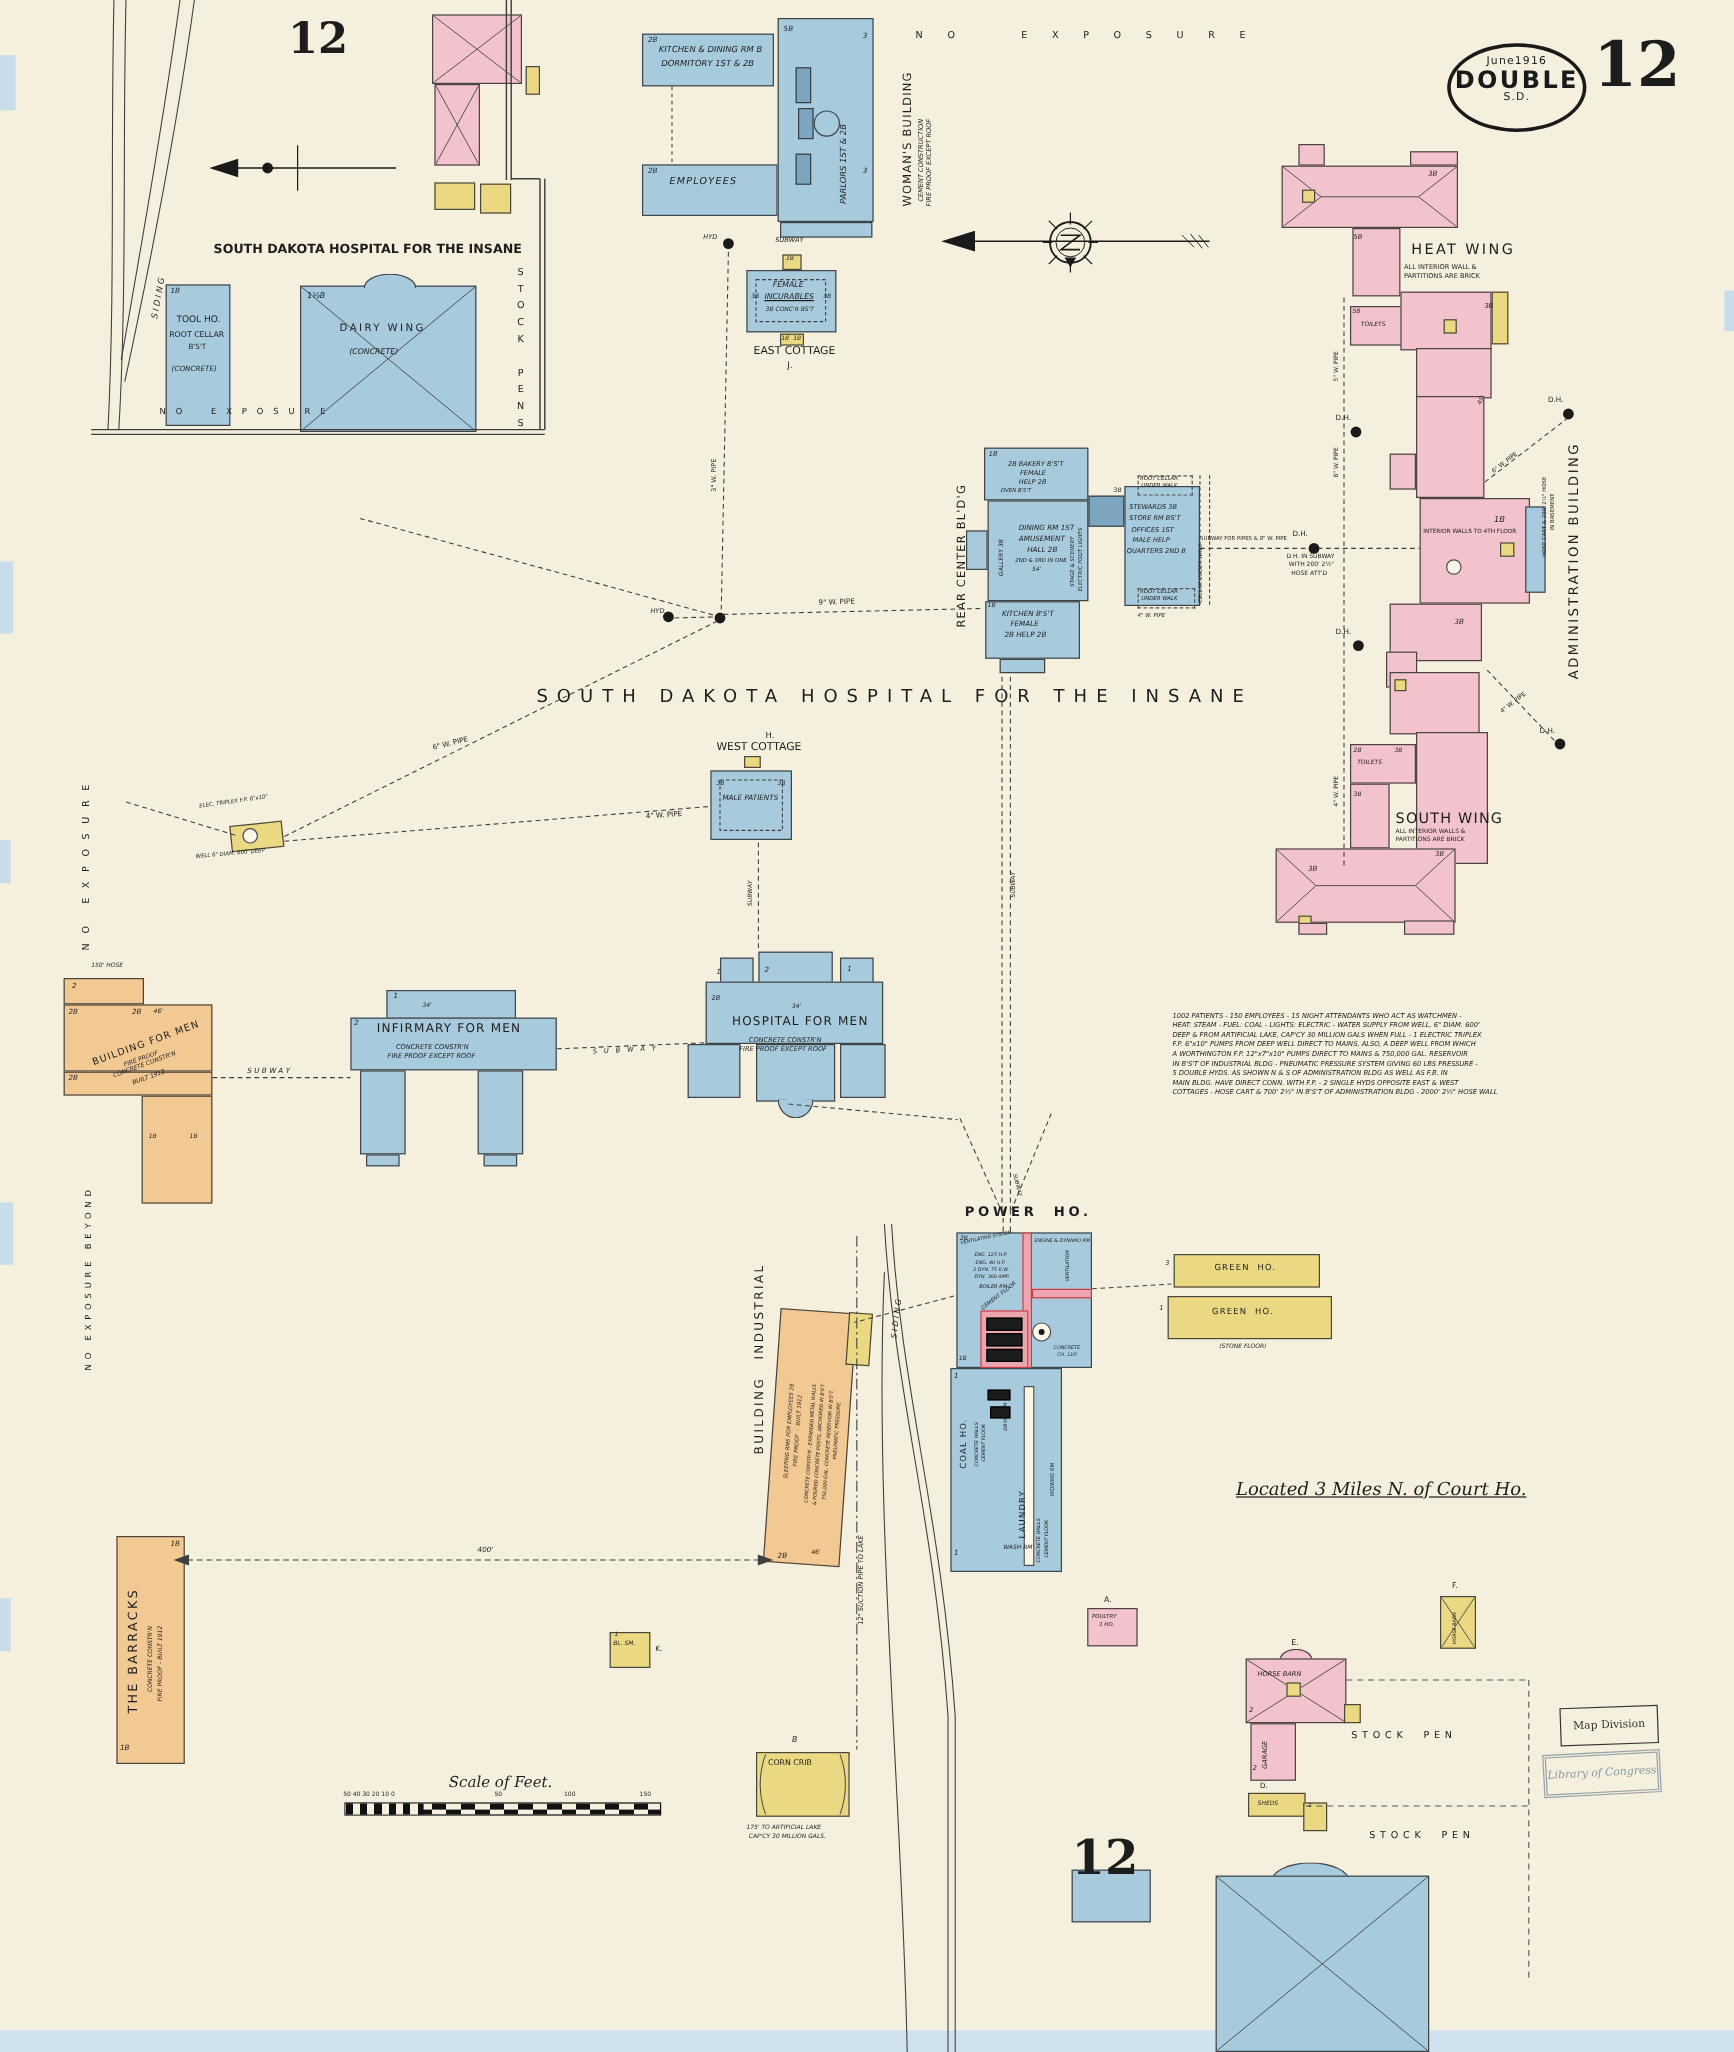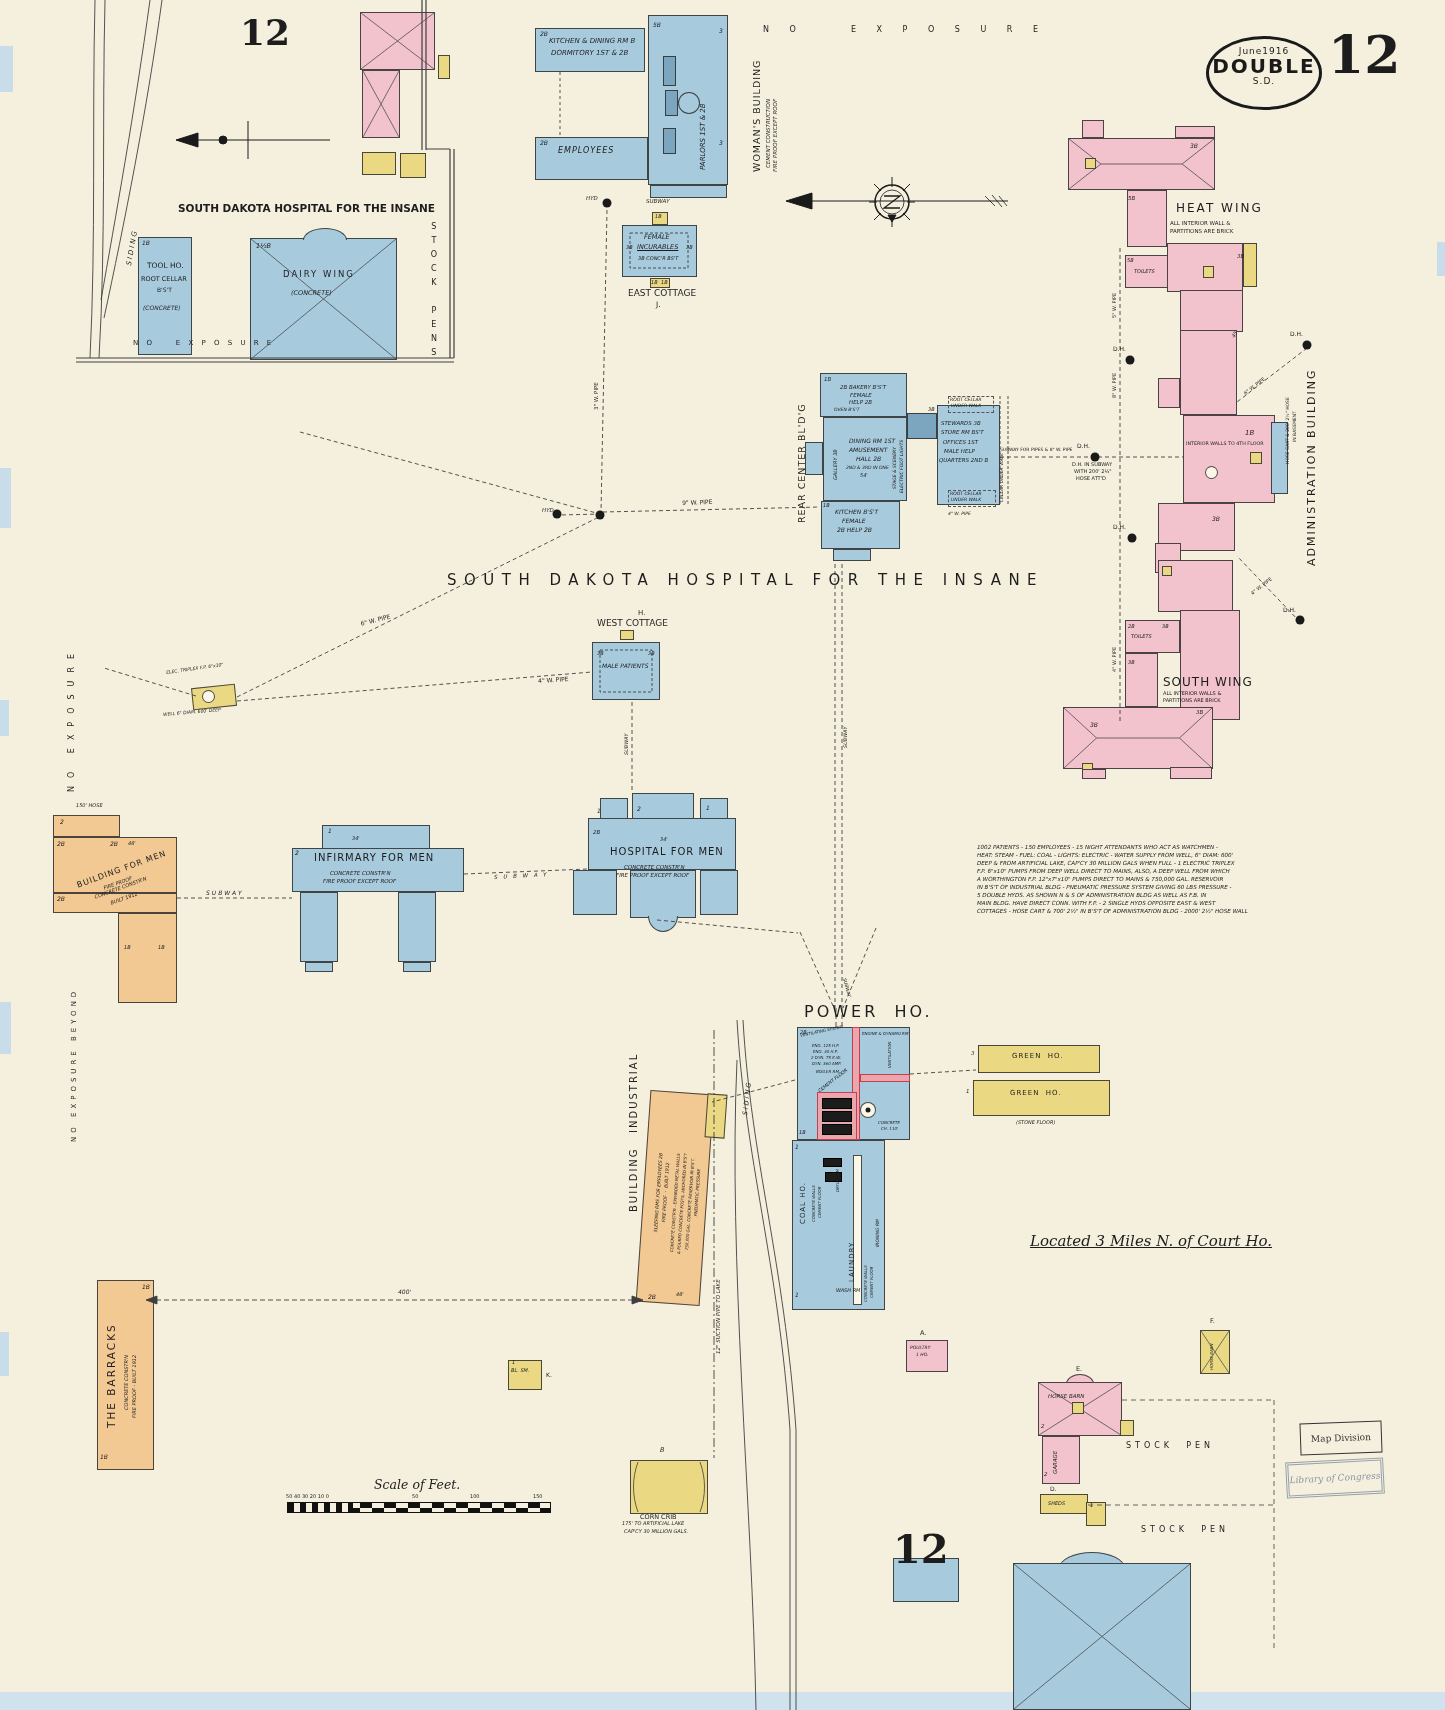--- a/index.html
+++ b/index.html
@@ -420,21 +420,21 @@
       <div class="lb it" style="left: 57px; top: 841px; font-size: 6px;">2B</div>
       <div class="lb it" style="left: 110px; top: 841px; font-size: 6px;">2B</div>
       <div class="lb it" style="left: 128px; top: 841px; font-size: 5px;">46'</div>
       <div class="lb it" style="left: 57px; top: 896px; font-size: 6px;">2B</div>
       <div class="lb" style="left: 76px; top: 882px; font-size: 8px; letter-spacing: 1px; transform: rotate(-20deg);">BUILDING FOR MEN</div>
       <div class="lb it" style="left: 103px; top: 886px; font-size: 5px; transform: rotate(-20deg);">FIRE PROOF</div>
       <div class="lb it" style="left: 94px; top: 895px; font-size: 5px; transform: rotate(-20deg);">CONCRETE CONSTR'N</div>
       <div class="lb it" style="left: 110px; top: 901px; font-size: 5px; transform: rotate(-20deg);">BUILT 1912</div>
       <div class="lb it" style="left: 124px; top: 945px; font-size: 5px;">1B</div>
       <div class="lb it" style="left: 158px; top: 945px; font-size: 5px;">1B</div>
-      <div class="lb" style="left: 804px; top: 1004px; font-size: 16px; letter-spacing: 3px;">POWER  HO.</div>
+      <div class="lb" style="left: 804px; top: 1004px; font-size: 11px; letter-spacing: 3px; font-weight: bold;">POWER  HO.</div>
       <div class="lb it" style="left: 800px; top: 1034px; font-size: 4px; transform: rotate(-12deg);">VENTILATING SYSTEM</div>
       <div class="lb it" style="left: 862px; top: 1032px; font-size: 4px;">ENGINE &amp; DYNAMO RM</div>
       <div class="lb it" style="left: 812px; top: 1044px; font-size: 4px;">ENG. 125 H.P.</div>
       <div class="lb it" style="left: 813px; top: 1050px; font-size: 4px;">ENG. 40 H.P.</div>
       <div class="lb it" style="left: 811px; top: 1056px; font-size: 4px;">2 DYN. 75 K.W.</div>
       <div class="lb it" style="left: 812px; top: 1062px; font-size: 4px;">DYN. 360 AMP.</div>
       <div class="lb it" style="left: 816px; top: 1070px; font-size: 4.2px;">BOILER RM</div>
       <div class="lb it" style="left: 818px; top: 1090px; font-size: 4.5px; transform: rotate(-38deg);">CEMENT FLOOR</div>
       <div class="lb it" style="left: 878px; top: 1121px; font-size: 4px;">CONCRETE</div>
       <div class="lb it" style="left: 881px; top: 1127px; font-size: 4px;">CH. 110'</div>
@@ -474,21 +474,21 @@
       <div class="lb it" style="left: 124px; top: 1410px; font-size: 5px; transform: rotate(-90deg);">CONCRETE CONSTR'N</div>
       <div class="lb it" style="left: 132px; top: 1418px; font-size: 5px; transform: rotate(-90deg);">FIRE PROOF - BUILT 1912</div>
       <div class="lb it" style="left: 142px; top: 1284px; font-size: 6px;">1B</div>
       <div class="lb it" style="left: 100px; top: 1454px; font-size: 6px;">1B</div>
       <div class="lb hand" style="left: 374px; top: 1478px; font-size: 12.5px;">Scale of Feet.</div>
       <div class="lb" style="left: 286px; top: 1494px; font-size: 5px;">50 40 30 20 10 0</div>
       <div class="lb" style="left: 412px; top: 1494px; font-size: 5px;">50</div>
       <div class="lb" style="left: 470px; top: 1494px; font-size: 5px;">100</div>
       <div class="lb" style="left: 533px; top: 1494px; font-size: 5px;">150</div>
       <div class="lb it" style="left: 660px; top: 1447px; font-size: 6.5px;">B</div>
-      <div class="lb" style="left: 640px; top: 1514px; font-size: 6.5px;">CORN CRIB</div>
+      <div class="lb" style="left: 640px; top: 1466px; font-size: 6.5px;">CORN CRIB</div>
       <div class="lb it" style="left: 622px; top: 1521px; font-size: 5px;">175' TO ARTIFICIAL LAKE</div>
       <div class="lb it" style="left: 624px; top: 1529px; font-size: 5px;">CAP'CY 30 MILLION GALS.</div>
       <div class="lb it" style="left: 742px; top: 1115px; font-size: 6.5px; letter-spacing: 2px; transform: rotate(-83deg);">SIDING</div>
       <div class="lb it" style="left: 716px; top: 1354px; font-size: 5.5px; transform: rotate(-90deg);">12" SUCTION PIPE TO LAKE</div>
       <div class="lb" style="left: 920px; top: 1330px; font-size: 6.5px;">A.</div>
       <div class="lb it" style="left: 910px; top: 1346px; font-size: 4.5px;">POULTRY</div>
       <div class="lb it" style="left: 916px; top: 1353px; font-size: 4.5px;">1 HO.</div>
       <div class="lb" style="left: 1210px; top: 1318px; font-size: 6.5px;">F.</div>
       <div class="lb it" style="left: 1210px; top: 1370px; font-size: 4px; transform: rotate(-90deg);">HORSE BARN</div>
       <div class="lb" style="left: 1076px; top: 1366px; font-size: 6.5px;">E.</div>

